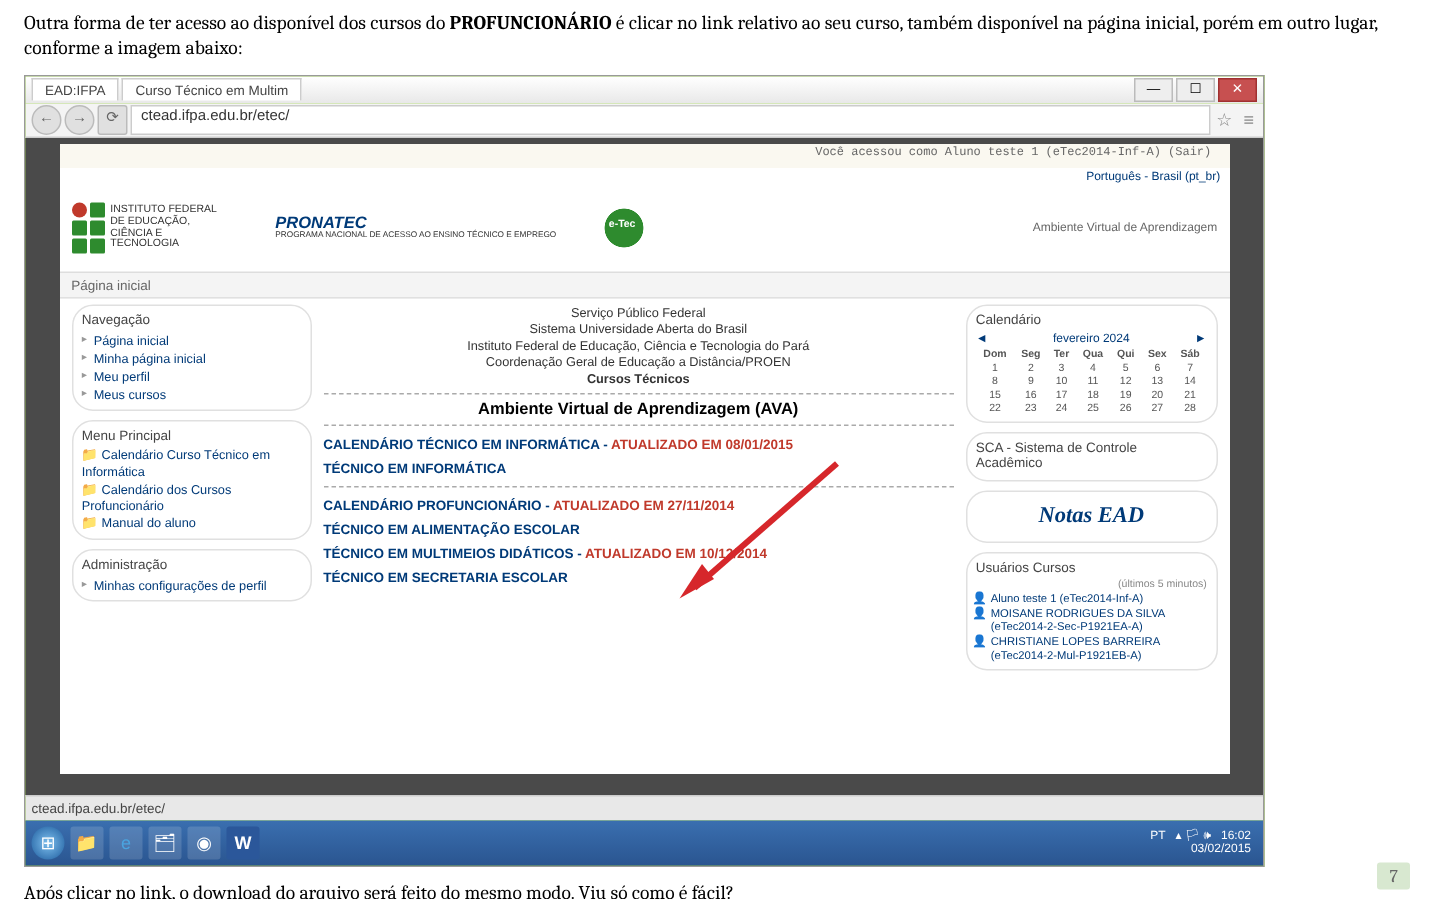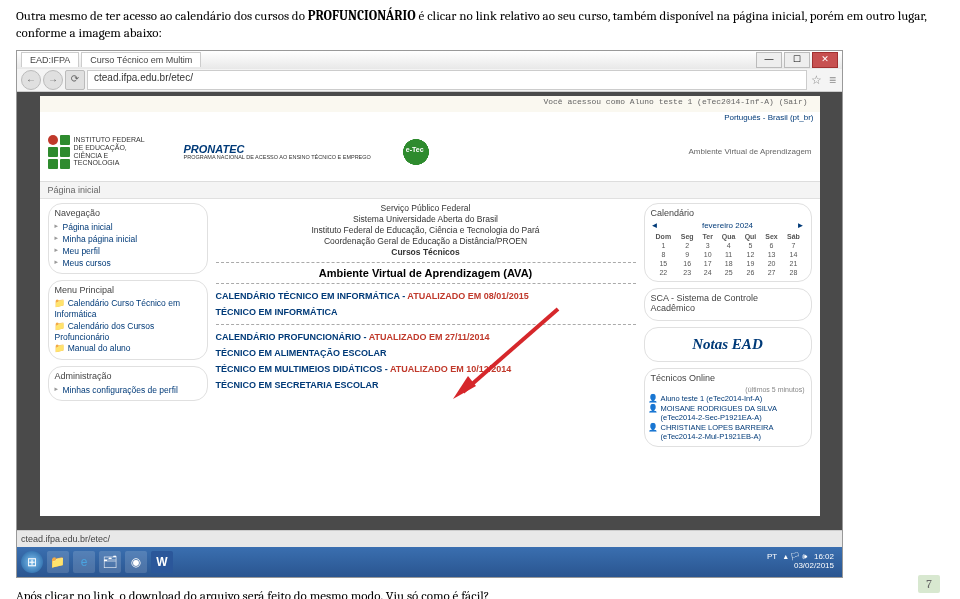--- a/index.html
+++ b/index.html
@@ -289,21 +289,21 @@
     padding: 2px 8px;
     font-size: 12px;
     border-radius: 2px;
   }
   .folder-ico { color: #d9a441; margin-right: 2px; font-size: 9px;}
 </style>
 </head>
 <body>
 
 <div class="instruction-text">
-  <span>Outra mesmo de ter acesso ao calendário dos cursos do </span><span class="bold">PROFUNCIONÁRIO</span><span> é clicar no link relativo ao seu curso, também disponível na página inicial, porém em outro lugar, conforme a imagem abaixo:</span>
+  <span>Outra forma de ter acesso ao disponível dos cursos do </span><span class="bold">PROFUNCIONÁRIO</span><span> é clicar no link relativo ao seu curso, também disponível na página inicial, porém em outro lugar, conforme a imagem abaixo:</span>
 </div>
 
 <div class="browser-window">
   <div class="browser-titlebar">
     <div class="tab">EAD:IFPA</div>
     <div class="tab">Curso Técnico em Multim</div>
     <div class="win-controls">
       <div class="win-btn">—</div>
       <div class="win-btn">☐</div>
       <div class="win-btn win-close">✕</div>
@@ -462,21 +462,21 @@
                 </tbody>
             </table>
           </div>
           <div class="block">
             <div class="block-title">SCA - Sistema de Controle Acadêmico</div>
           </div>
           <div class="block">
             <div class="notas-ead">Notas EAD</div>
           </div>
           <div class="block">
-            <div class="block-title">Técnicos Online</div>
+            <div class="block-title">Usuários Cursos</div>
             <div style="text-align:right;font-size:7px;color:#888;">(últimos 5 minutos)</div>
             <div class="online-user">Aluno teste 1 (eTec2014-Inf-A)</div>
             <div class="online-user">MOISANE RODRIGUES DA SILVA (eTec2014-2-Sec-P1921EA-A)</div>
             <div class="online-user">CHRISTIANE LOPES BARREIRA (eTec2014-2-Mul-P1921EB-A)</div>
           </div>
         </div>
       </div>
 
       <svg class="red-arrow" viewBox="0 0 120 100">
         <line x1="110" y1="5" x2="15" y2="88" stroke="#d6272b" stroke-width="4"></line>

